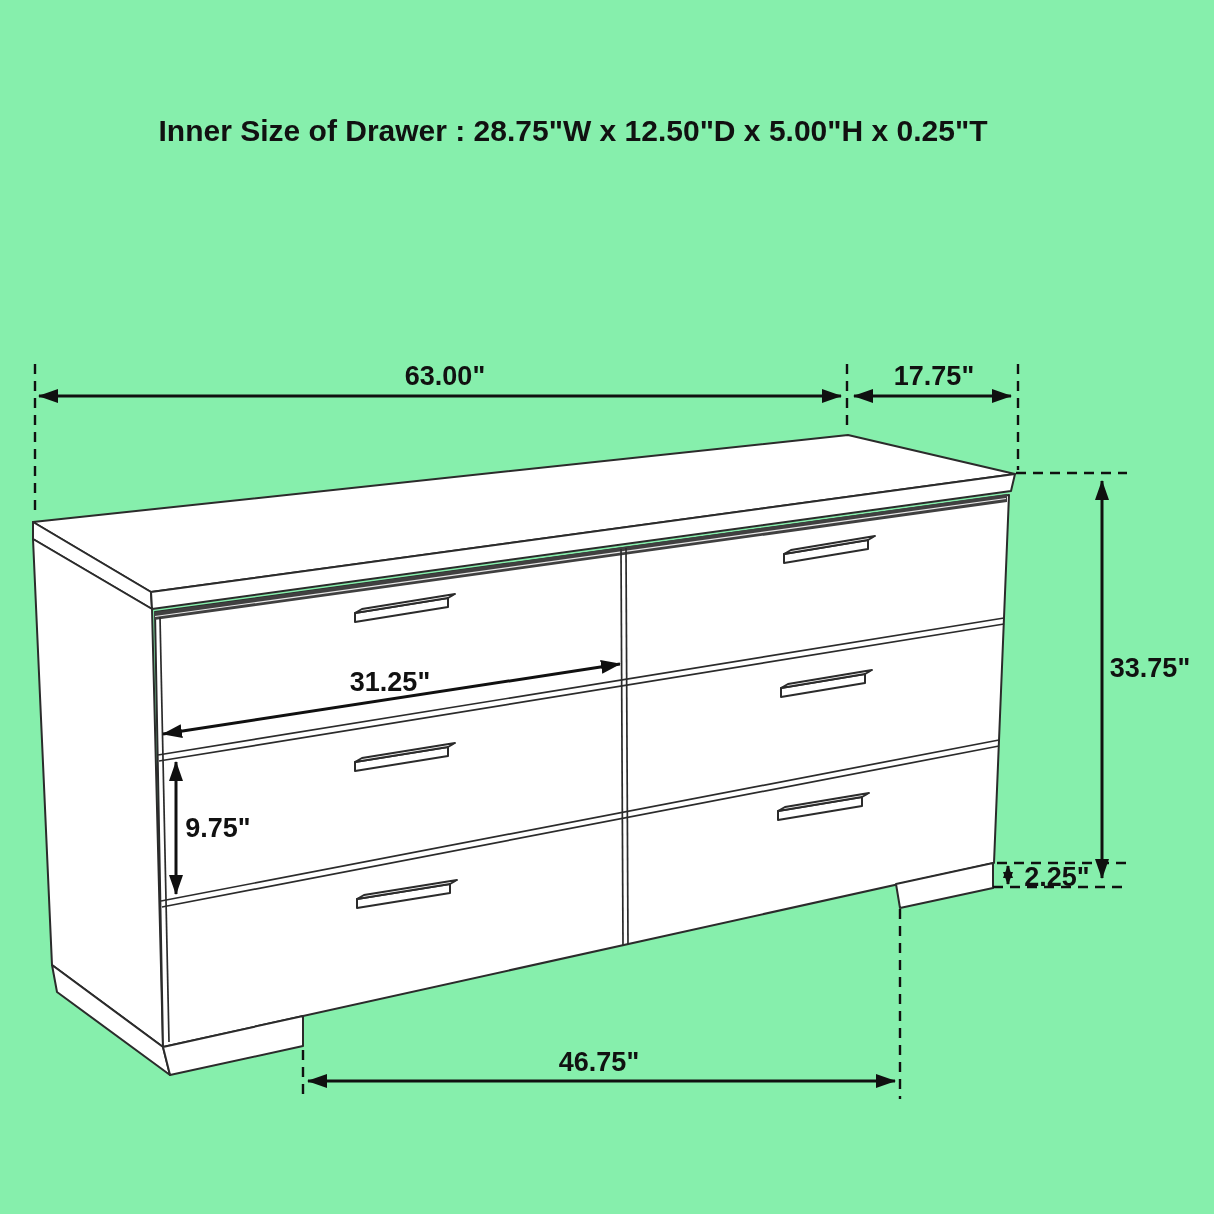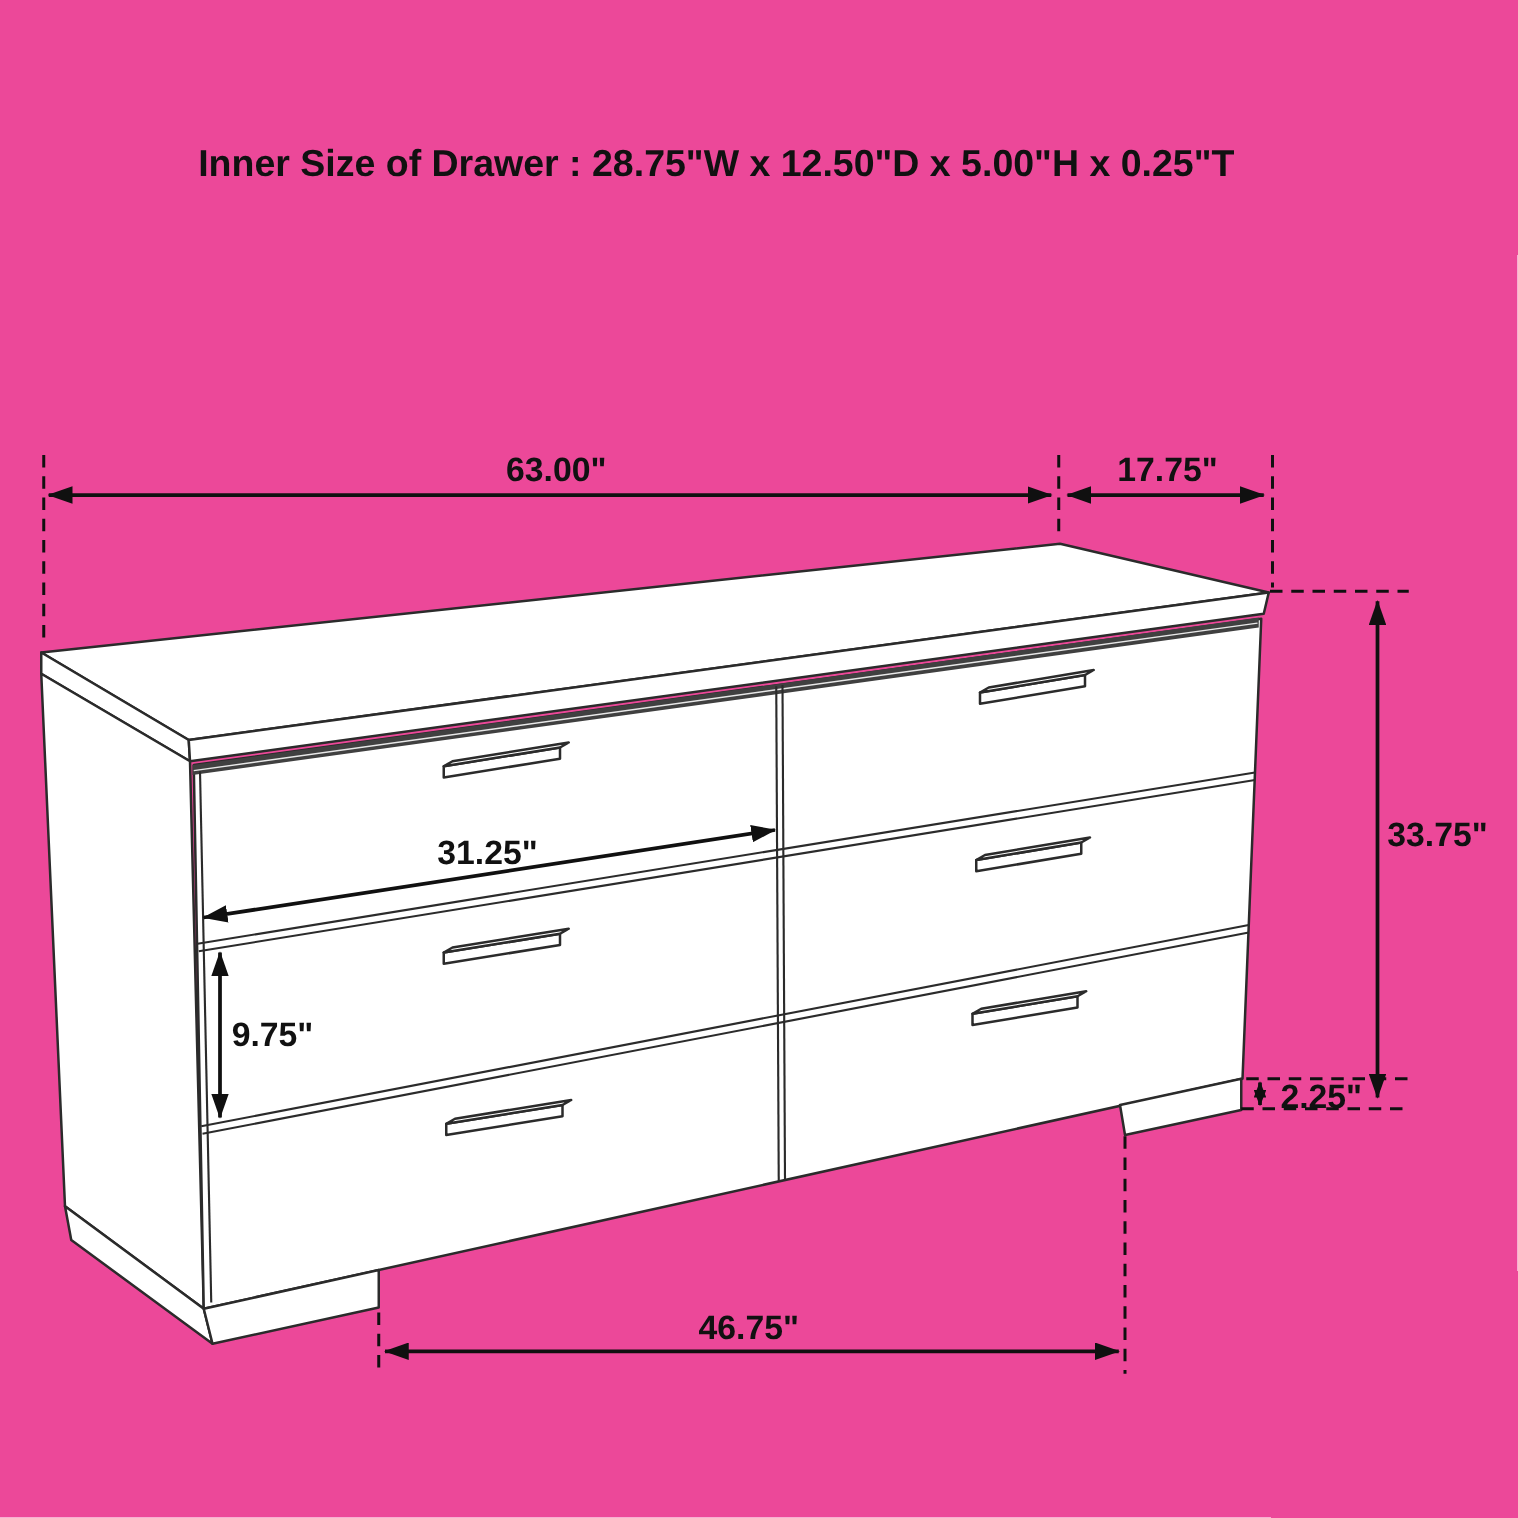--- a/index.html
+++ b/index.html
@@ -1,16 +1,16 @@
 <!DOCTYPE html>
 <html><head>
 <meta charset="utf-8">
 <style>
   html,body{margin:0;padding:0;background:#fff;}
-  .page{position:relative;width:1214px;height:1214px;background:#ec4899;overflow:hidden;
+  .page{position:relative;width:1214px;height:1214px;background:#86efac;overflow:hidden;
         font-family:"Liberation Sans",sans-serif;}
   svg{position:absolute;left:0;top:0;}
   .title-text{font-family:"Liberation Sans",sans-serif;font-size:30px;font-weight:bold;fill:#111;}
   .dim-label{font-family:"Liberation Sans",sans-serif;font-size:27px;font-weight:bold;fill:#111;}
   .furn{fill:#ffffff;stroke:#2b2b2b;stroke-width:2;stroke-linejoin:round;}
   .furn-line{fill:none;stroke:#2b2b2b;stroke-width:1.7;}
   .dim-line{stroke:#101010;stroke-width:3;fill:none;}
   .dash-line{stroke:#101010;stroke-width:2.4;fill:none;stroke-dasharray:10 7;}
 </style>
 </head>

